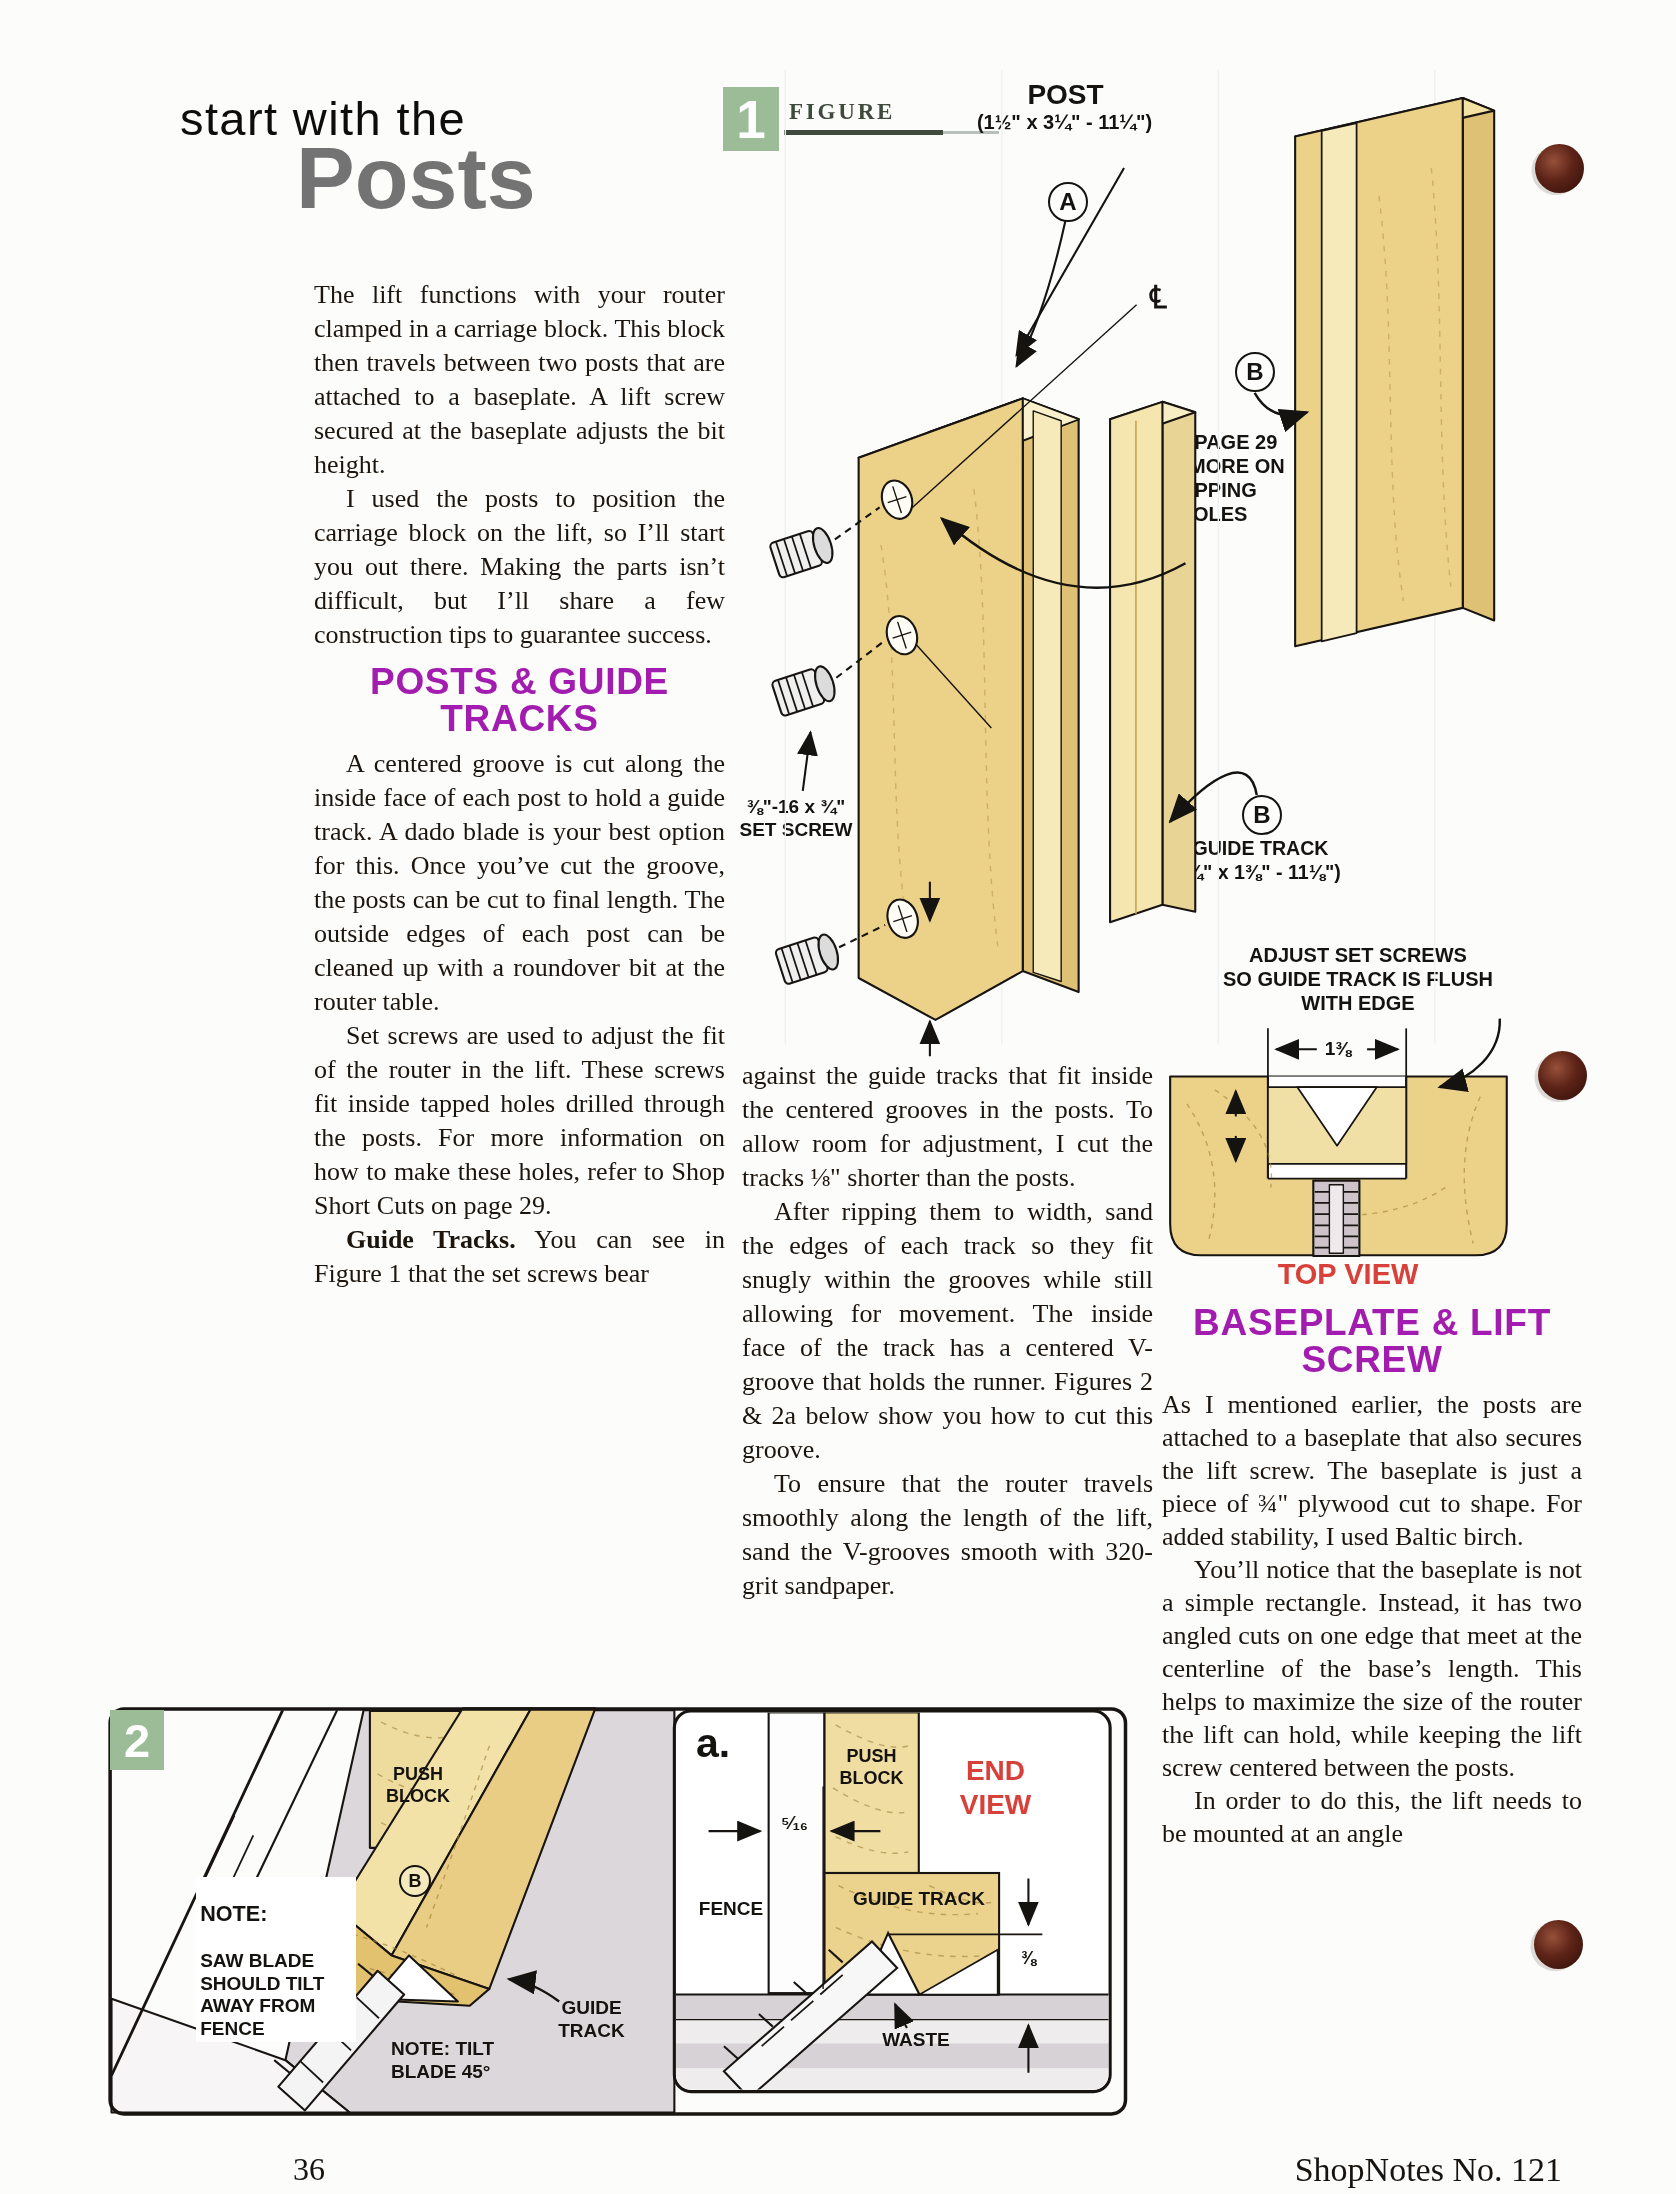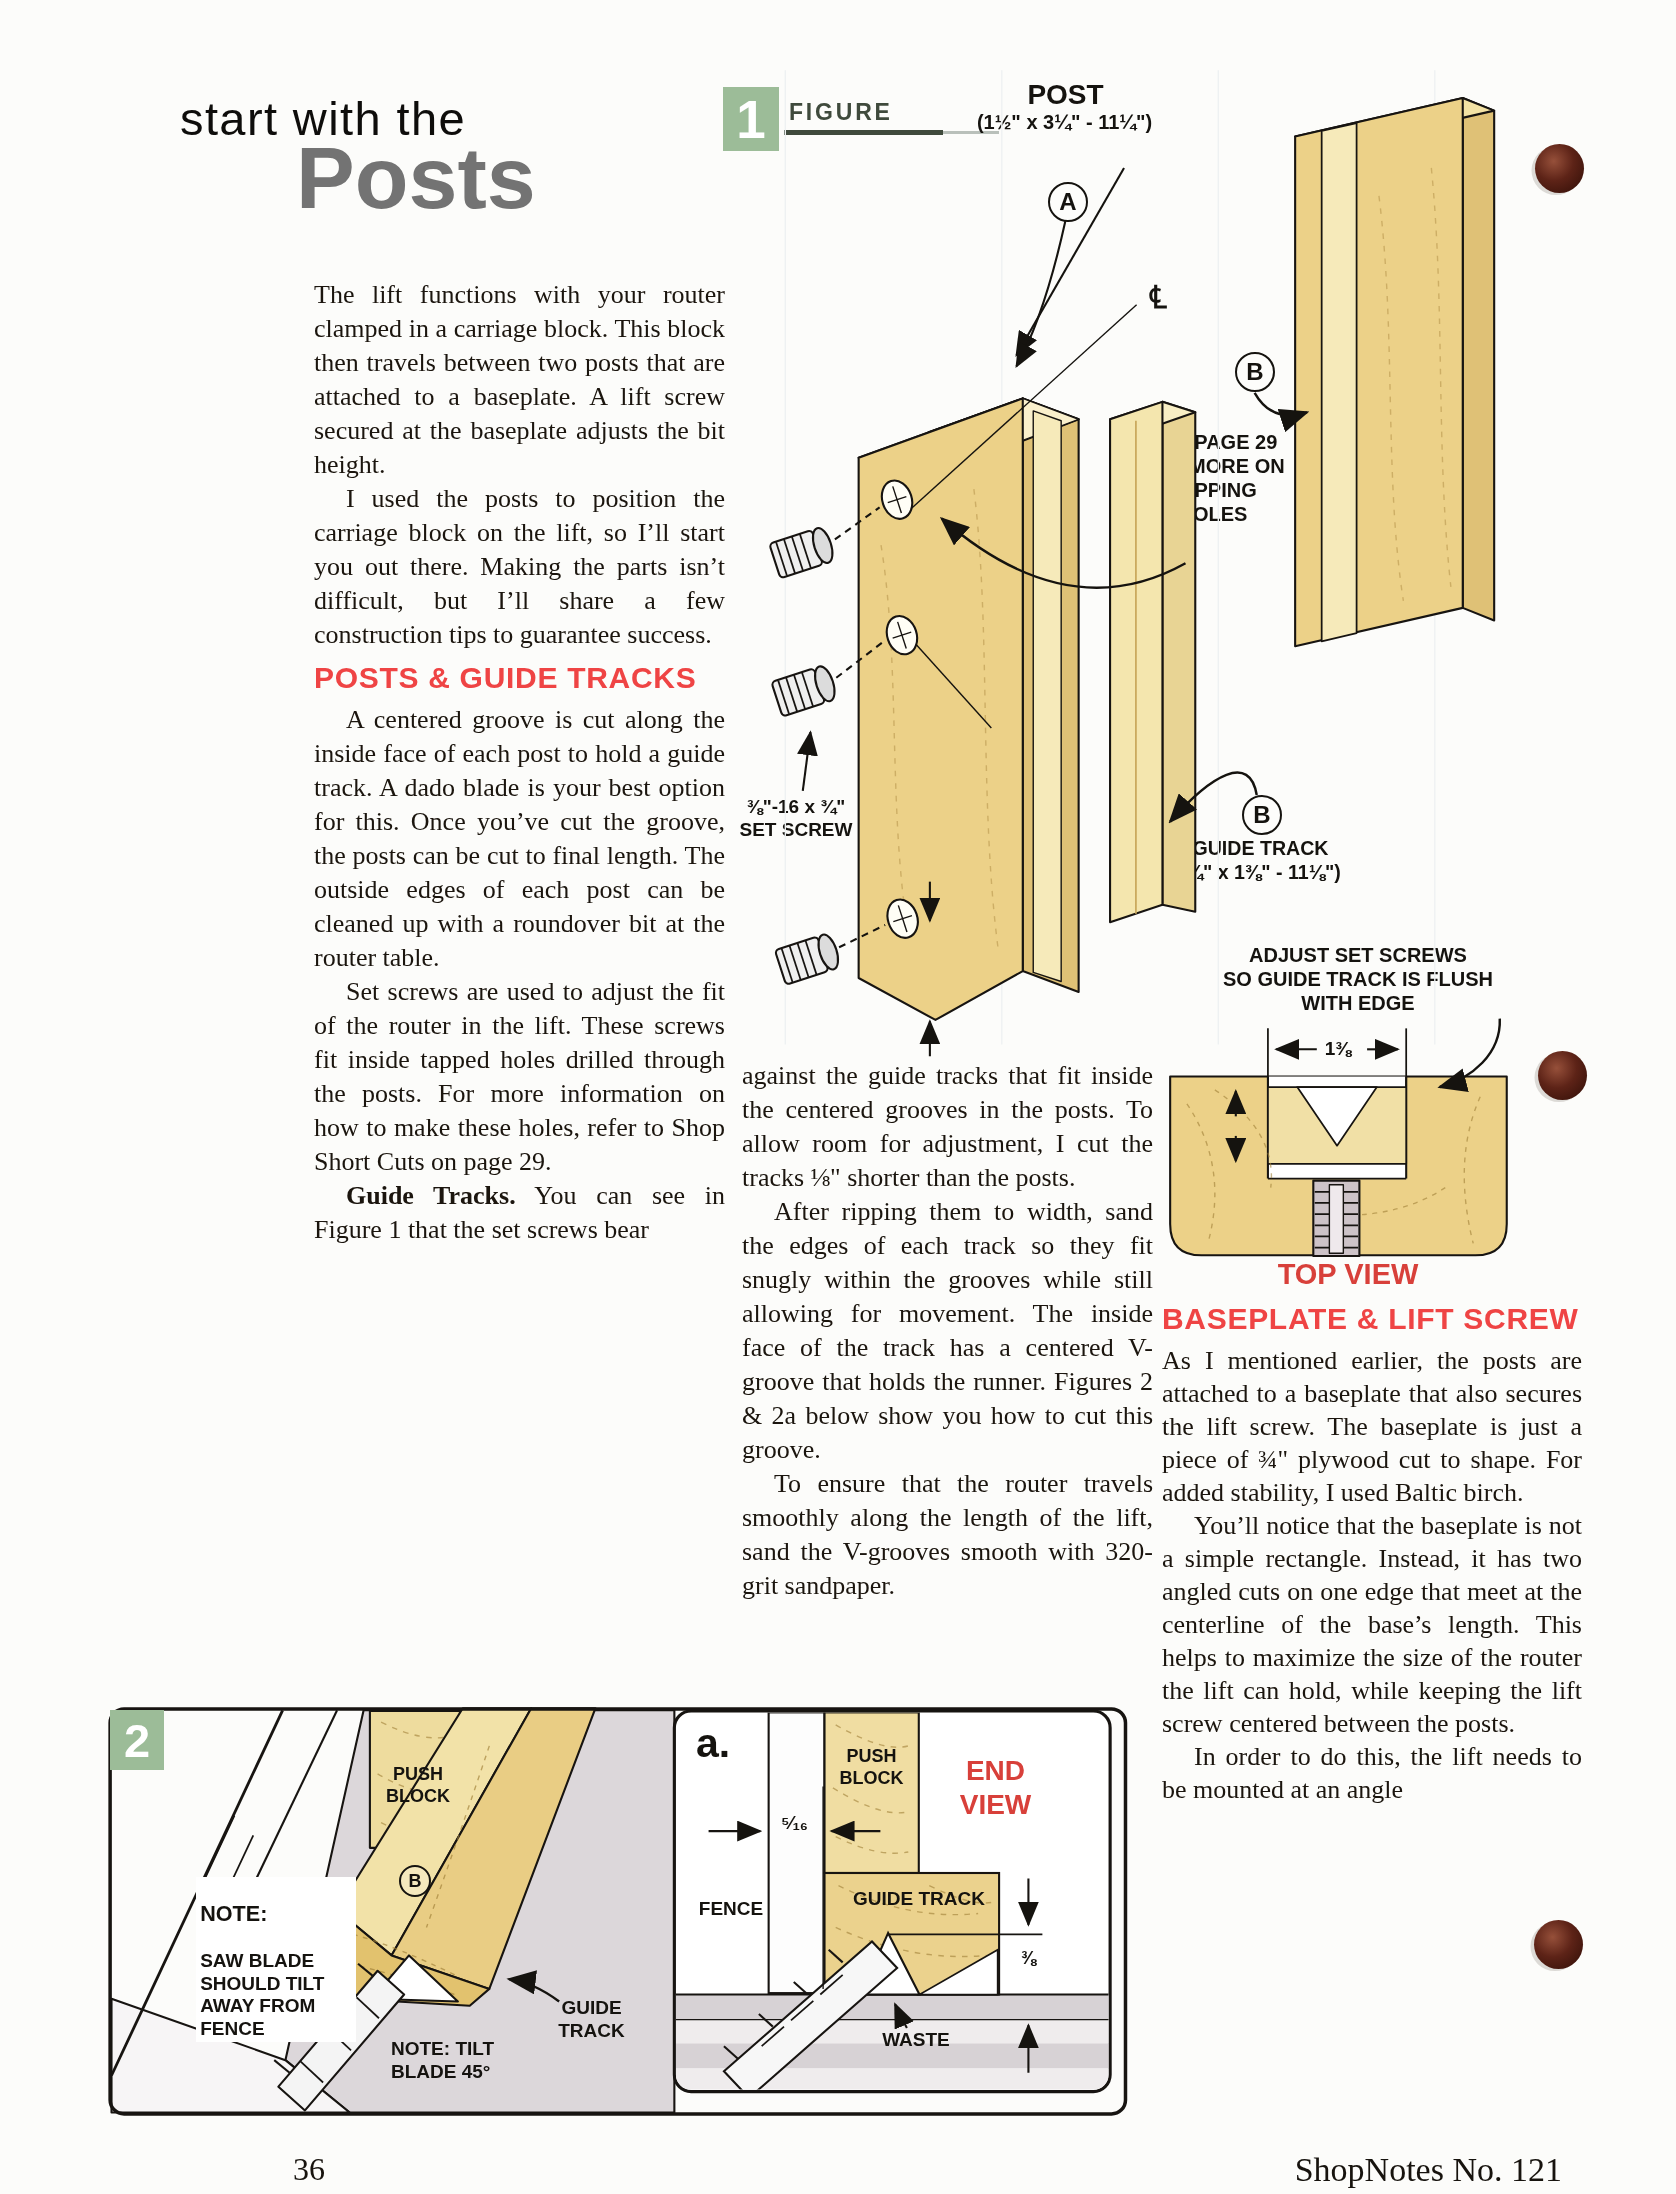--- a/index.html
+++ b/index.html
@@ -2,36 +2,36 @@
 <html style="font-size:11.2px"><head>
 <meta charset="utf-8">
 <style>
   html,body{margin:0;padding:0;background:#e9e9e9;}
   .page{position:relative;width:1676px;height:2194px;background:#fcfcfa;overflow:hidden;
         font-family:"Liberation Serif",serif;color:#17130e;}
   .bodycol{position:absolute;text-align:justify;color:#1b150e;margin-left:21px;}
   .bodycol p{margin:0;}
   .ind{text-indent:32px;}
   .lead{font-weight:bold;}
-  .redhead{font-family:"Liberation Sans",sans-serif;font-weight:bold;color:#ef4444;
-           font-size:30px;line-height:1;margin:11.2px 0 9.8px 0;letter-spacing:0.7px;}
+  .redhead{font-family:"Liberation Sans",sans-serif;font-weight:bold;color:#a21caf;
+           text-align:center;font-size:37px;line-height:1;margin:11.2px 0 9.8px 0;letter-spacing:0.7px;}
   .title-pre{position:absolute;left:180px;top:91px;font-family:"Liberation Sans",sans-serif;
              font-size:47px;letter-spacing:1.4px;color:#0e0d0b;}
   .title-main{position:absolute;left:296px;top:134px;font-family:"Liberation Sans",sans-serif;
               font-weight:bold;font-size:88px;color:#737373;line-height:1;}
   .cap{position:absolute;font-family:"Liberation Sans",sans-serif;font-weight:bold;color:#15130f;
        white-space:pre-line;line-height:1.2;text-align:center;font-size:19.6px;}
   .cap.left{text-align:left;}
   .red{color:#d8403a;}
   .circ{position:absolute;border:2.8px solid #15130f;border-radius:50%;
         font-family:"Liberation Sans",sans-serif;font-weight:bold;color:#15130f;
         display:flex;align-items:center;justify-content:center;background:rgba(255,255,255,.25);}
   .gtag{position:absolute;background:#9cbc98;color:#fff;font-family:"Liberation Sans",sans-serif;
         font-weight:bold;display:flex;align-items:center;justify-content:center;z-index:6;}
-  .figword{position:absolute;font-family:Liberation Sans, sans-serif;font-weight:bold;
+  .figword{position:absolute;font-family:Liberation Serif, serif;font-weight:bold;
            color:#3f4a3c;font-size:23px;letter-spacing:2.8px;}
   .ubar{position:absolute;background:#3f4a3c;}
   .ubar2{position:absolute;background:#b9c0ba;}
   .bhole{position:absolute;width:49px;height:49px;border-radius:50%;
          background:radial-gradient(circle at 38% 35%, #96503a 0%, #5d2317 45%, #2e0d06 100%);
          box-shadow:-3.5px 2.1px 0 #dcdad6;}
   .footer{position:absolute;font-size:32px;color:#17130e;}
   .notebg{background:#ffffff;padding:1.4px 4.2px;}
   svg{position:absolute;overflow:visible;}
 </style>

